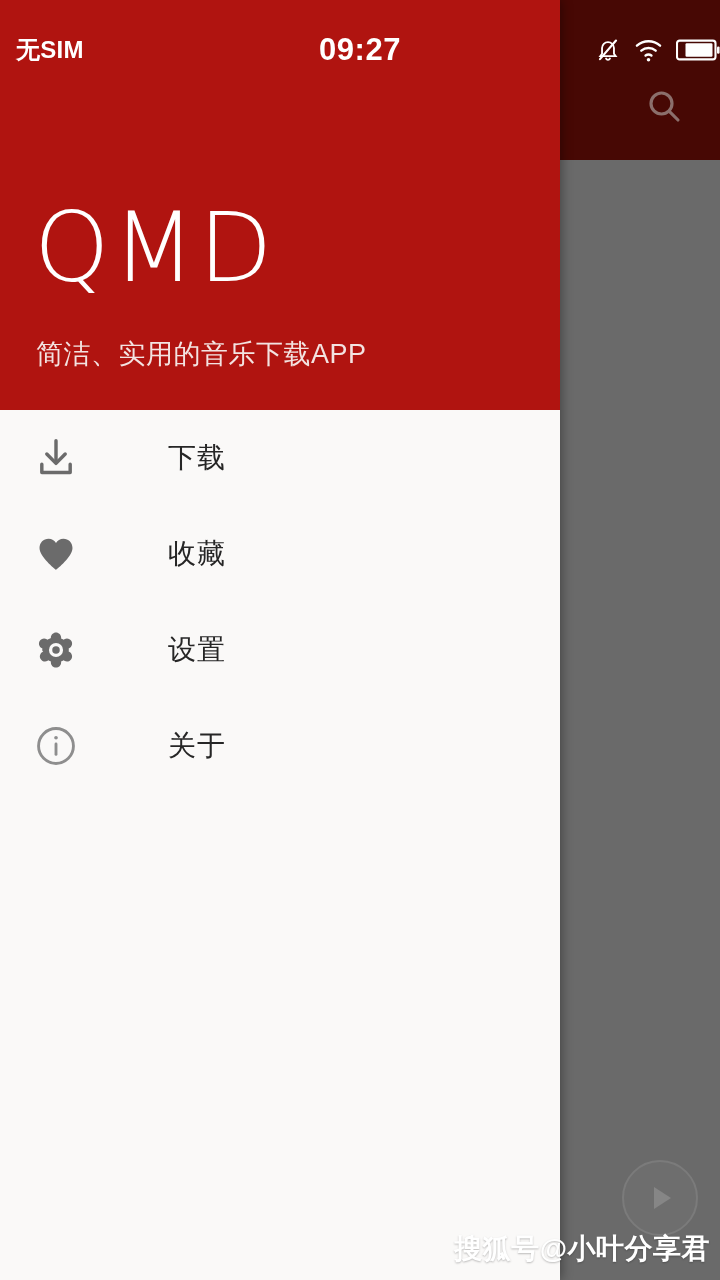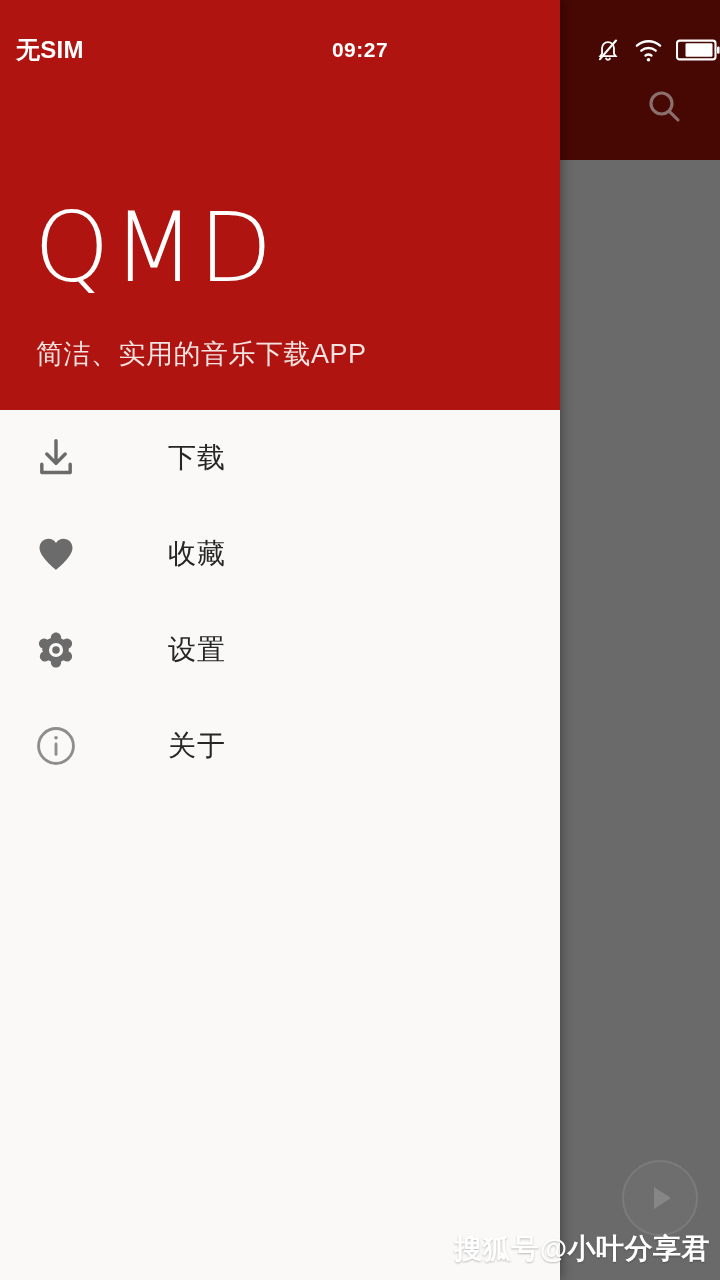--- a/index.html
+++ b/index.html
@@ -105,21 +105,21 @@
     font-size: 24px;
     font-weight: 600;
     margin-left: 16px;
     letter-spacing: 0.3px;
   }
   #status-clock {
     position: absolute;
     left: 0;
     width: 720px;
     text-align: center;
-    font-size: 21px;
+    font-size: 31px;
     font-weight: 600;
     letter-spacing: 0.5px;
   }
   #status-icons {
     position: absolute;
     right: -160px;
     display: flex;
     align-items: center;
     gap: 13px;
   }

